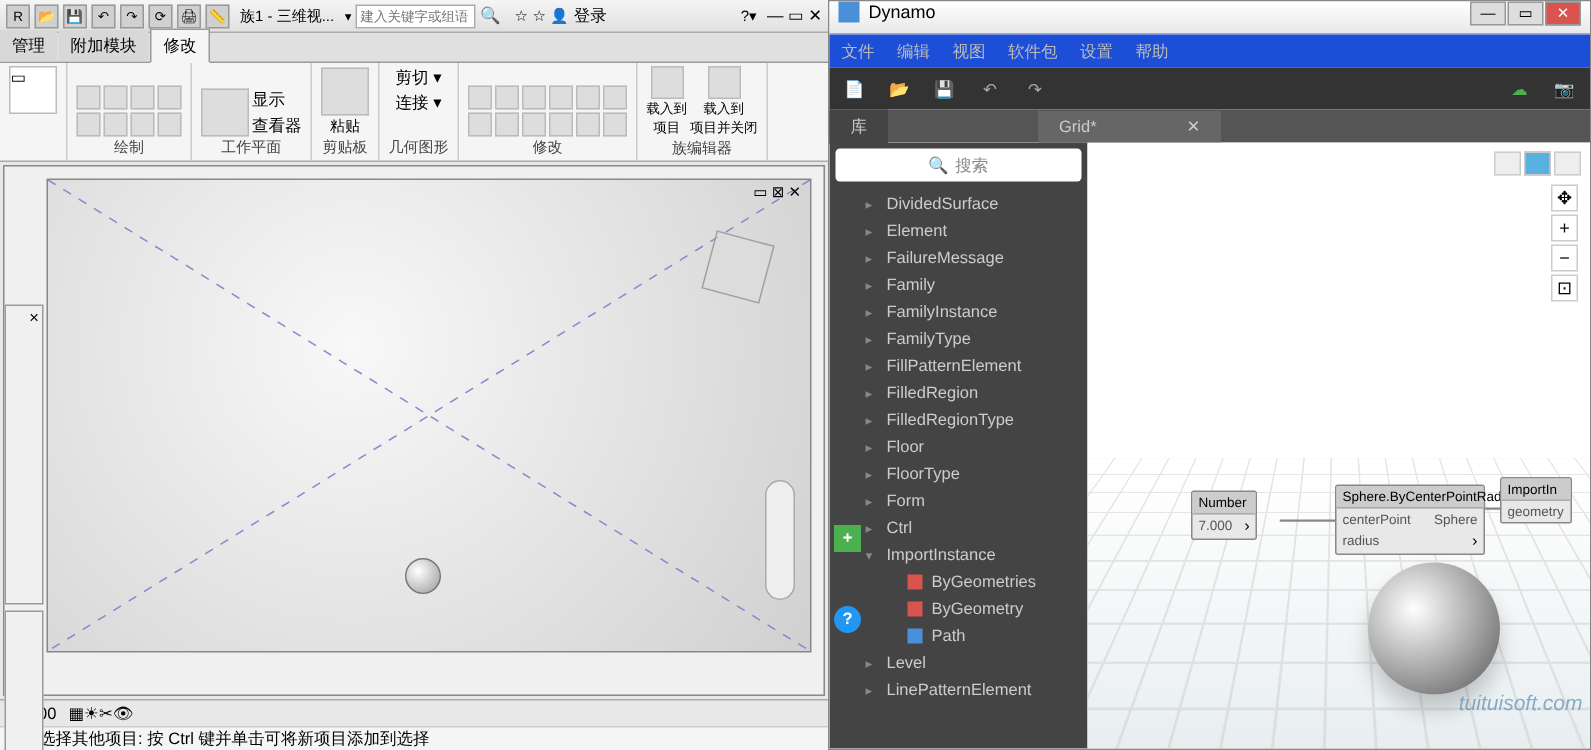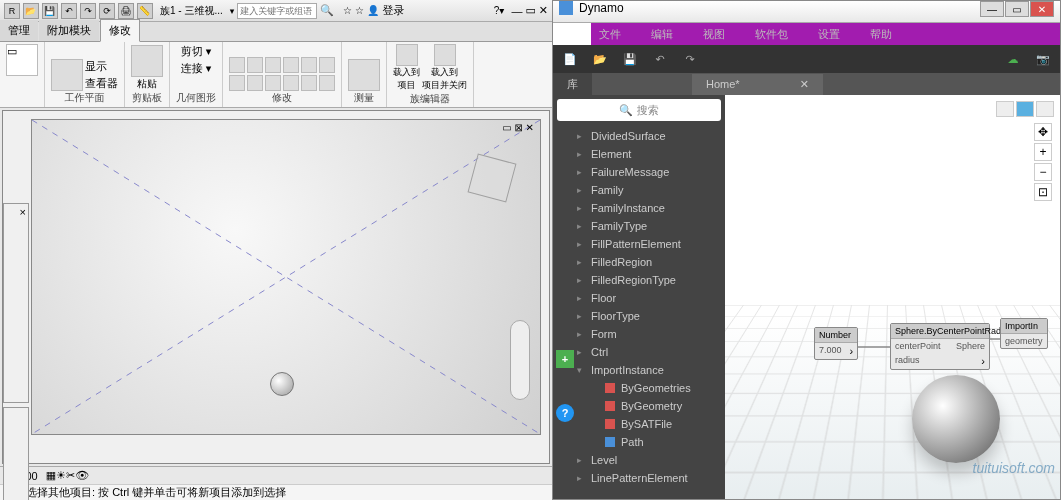--- a/index.html
+++ b/index.html
@@ -28,21 +28,21 @@
 .status-bar{height:18px;background:#e8e8e8;border-top:1px solid #aaa;display:flex;align-items:center;padding:0 4px;font-size:10px;}
 .hint-bar{height:16px;background:#f5f5f5;font-size:10px;padding:0 4px;display:flex;align-items:center;border-top:1px solid #ccc;}
 
 .dynamo-pane{position:absolute;left:552px;top:0;width:509px;height:500px;background:#fff;display:flex;flex-direction:column;border:1px solid #888;}
 .dyn-title{height:22px;background:linear-gradient(#fff,#e8e8e8);display:flex;align-items:flex-start;padding:0 6px;border-bottom:1px solid #aaa;}
 .dyn-title-icon{width:14px;height:14px;background:#4a90d9;margin-right:6px;}
 .dyn-title-text{flex:1;font-size:12px;}
 .winbtns{display:flex;gap:1px;}
 .winbtn{width:24px;height:16px;background:#ddd;border:1px solid #999;display:flex;align-items:center;justify-content:center;font-size:10px;}
 .winbtn.close{background:#d9534f;color:#fff;}
-.dyn-menu{height:22px;background:#a21caf;display:flex;align-items:center;padding:0 8px;gap:30px;color:#bbb;margin-left:38px;}
+.dyn-menu{height:22px;background:#1d4ed8;display:flex;align-items:center;padding:0 8px;gap:15px;color:#bbb;}
 .dyn-menu-item{font-size:11px;cursor:pointer;}
 .dyn-tool{height:28px;background:#333;display:flex;align-items:center;padding:0 8px;gap:12px;}
 .dyn-tool-icon{width:18px;height:18px;color:#aaa;display:flex;align-items:center;justify-content:center;}
 .dyn-tabs{height:22px;background:#555;display:flex;align-items:center;}
 .dyn-tab{padding:4px 14px;font-size:11px;color:#ccc;}
 .dyn-tab.lib{background:#444;}
 .dyn-tab.home{background:#666;}
 .dyn-body{flex:1;display:flex;overflow:hidden;}
 .dyn-lib{width:172px;background:#444;display:flex;flex-direction:column;}
 .dyn-search{height:22px;background:#fff;margin:4px;border-radius:3px;display:flex;align-items:center;justify-content:center;gap:4px;font-size:11px;color:#888;}
@@ -54,21 +54,21 @@
 .add-btn{position:absolute;left:556px;top:350px;width:18px;height:18px;background:#4caf50;color:#fff;display:flex;align-items:center;justify-content:center;font-weight:bold;z-index:5;}
 .help-btn{position:absolute;left:556px;top:404px;width:18px;height:18px;background:#2196f3;color:#fff;display:flex;align-items:center;justify-content:center;font-weight:bold;border-radius:50%;z-index:5;}
 .dyn-canvas{flex:1;background:linear-gradient(#fff 0%,#fff 55%,#e8eef0 100%);position:relative;overflow:hidden;}
 .grid-floor{position:absolute;left:0;right:0;bottom:0;height:48%;background-image:linear-gradient(#ccc 1px,transparent 1px),linear-gradient(90deg,#ccc 1px,transparent 1px);background-size:18px 18px;opacity:0.5;transform:perspective(300px) rotateX(55deg);transform-origin:top;}
 .sphere-dyn{position:absolute;right:60px;top:280px;width:88px;height:88px;border-radius:50%;background:radial-gradient(circle at 35% 35%,#fff,#888 70%,#555);box-shadow:0 10px 15px rgba(0,0,0,0.2);}
 .node{position:absolute;background:#e8e8e8;border:1px solid #888;border-radius:2px;font-size:9px;}
 .node-head{background:#ccc;padding:2px 4px;font-size:9px;border-bottom:1px solid #aaa;}
 .node-body{padding:2px 4px;display:flex;justify-content:space-between;gap:8px;}
 .node-port-l{color:#555;font-size:9px;}
 .node-port-r{color:#555;font-size:9px;text-align:right;}
-.node-num{left:89px;top:232px;width:44px;}
+.node-num{left:69px;top:232px;width:44px;}
 .node-sph{left:165px;top:228px;width:100px;}
 .node-imp{left:275px;top:223px;width:48px;}
 .wire{position:absolute;pointer-events:none;}
 .dyn-status{height:22px;background:#444;display:flex;align-items:center;padding:0 8px;color:#aaa;font-size:11px;justify-content:space-between;}
 .watermark{position:absolute;right:6px;bottom:24px;color:#5a8fb5;font-size:14px;font-style:italic;opacity:0.7;z-index:10;}
 .zoom-ctrl{position:absolute;right:6px;top:28px;width:20px;display:flex;flex-direction:column;gap:2px;}
 .zoom-btn{width:18px;height:18px;background:#fff;border:1px solid #ccc;display:flex;align-items:center;justify-content:center;font-size:12px;}
 .mode-btns{position:absolute;right:6px;top:6px;display:flex;gap:2px;}
 .mode-btn{width:18px;height:16px;background:#eee;border:1px solid #ccc;}
 .mode-btn.active{background:#5ab0e0;}
@@ -104,20 +104,35 @@
     <div class="tab">附加模块</div>
     <div class="tab active">修改</div>
   </div>
   <div class="ribbon">
     <div class="ribbon-group">
       <div class="ribbon-large" style="background:#fff;">▭</div>
       <div class="ribbon-label">&nbsp;</div>
     </div>
     <div class="ribbon-group">
       <div class="ribbon-top">
+        <div style="display:grid;grid-template-columns:repeat(4,16px);gap:2px;">
+          <div class="ribbon-icon"></div>
+          <div class="ribbon-icon"></div>
+          <div class="ribbon-icon"></div>
+          <div class="ribbon-icon"></div>
+          <div class="ribbon-icon"></div>
+          <div class="ribbon-icon"></div>
+          <div class="ribbon-icon"></div>
+          <div class="ribbon-icon"></div>
+        </div>
+      </div>
+      <div class="ribbon-label">绘制</div>
+    </div>
+    <div class="ribbon-group">
+      <div class="ribbon-top">
         <div class="ribbon-large"></div>
         <div style="display:flex;flex-direction:column;gap:2px;font-size:10px;">
           <span>显示</span>
           <span>查看器</span>
         </div>
       </div>
       <div class="ribbon-label">工作平面</div>
     </div>
     <div class="ribbon-group">
       <div class="ribbon-top">
@@ -146,26 +161,20 @@
           <div class="ribbon-icon"></div>
           <div class="ribbon-icon"></div>
           <div class="ribbon-icon"></div>
           <div class="ribbon-icon"></div>
           <div class="ribbon-icon"></div>
           <div class="ribbon-icon"></div>
           <div class="ribbon-icon"></div>
         </div>
       </div>
       <div class="ribbon-label">修改</div>
-    </div>
-    <div class="ribbon-group">
-      <div class="ribbon-top">
-          <div class="ribbon-large"></div>
-        </div>
-      <div class="ribbon-label">测量</div>
     </div>
     <div class="ribbon-group">
       <div class="ribbon-top">
         <div style="display:flex;flex-direction:column;align-items:center;">
           <div class="ribbon-icon" style="width:22px;height:22px;"></div>
           <span style="font-size:9px;white-space:pre;text-align:center;">载入到
 项目</span>
         </div>
         <div style="display:flex;flex-direction:column;align-items:center;">
           <div class="ribbon-icon" style="width:22px;height:22px;"></div>
@@ -230,21 +239,21 @@
     <div class="dyn-tool-icon">💾</div>
     <div class="dyn-tool-icon">↶</div>
     <div class="dyn-tool-icon">↷</div>
     <div style="flex:1"></div>
     <div class="dyn-tool-icon" style="color:#4caf50;">☁</div>
     <div class="dyn-tool-icon">📷</div>
   </div>
   <div class="dyn-tabs">
     <div class="dyn-tab lib">库</div>
     <div style="width:100px;background:#555;"></div>
-    <div class="dyn-tab home"><span>Home*</span><span style="margin-left:60px;">✕</span></div>
+    <div class="dyn-tab home"><span>Grid*</span><span style="margin-left:60px;">✕</span></div>
   </div>
   <div class="dyn-body">
     <div class="dyn-lib">
       <div class="dyn-search">🔍 <span>搜索</span></div>
       <div class="dyn-tree" id="tree">
           <div class="tree-item sub">
             <span class="tree-arrow">▸</span>
             <span>DividedSurface</span>
           </div>
           <div class="tree-item sub">
@@ -301,25 +310,20 @@
           </div>
           <div class="tree-item sub2">
             <span class="tree-arrow"></span>
             <span style="width:10px;height:10px;background:#d9534f;display:inline-block;"></span>
             <span>ByGeometries</span>
           </div>
           <div class="tree-item sub2">
             <span class="tree-arrow"></span>
             <span style="width:10px;height:10px;background:#d9534f;display:inline-block;"></span>
             <span>ByGeometry</span>
-          </div>
-          <div class="tree-item sub2">
-            <span class="tree-arrow"></span>
-            <span style="width:10px;height:10px;background:#d9534f;display:inline-block;"></span>
-            <span>BySATFile</span>
           </div>
           <div class="tree-item sub2">
             <span class="tree-arrow"></span>
             <span style="width:10px;height:10px;background:#4a90d9;display:inline-block;"></span>
             <span>Path</span>
           </div>
           <div class="tree-item sub">
             <span class="tree-arrow">▸</span>
             <span>Level</span>
           </div>

